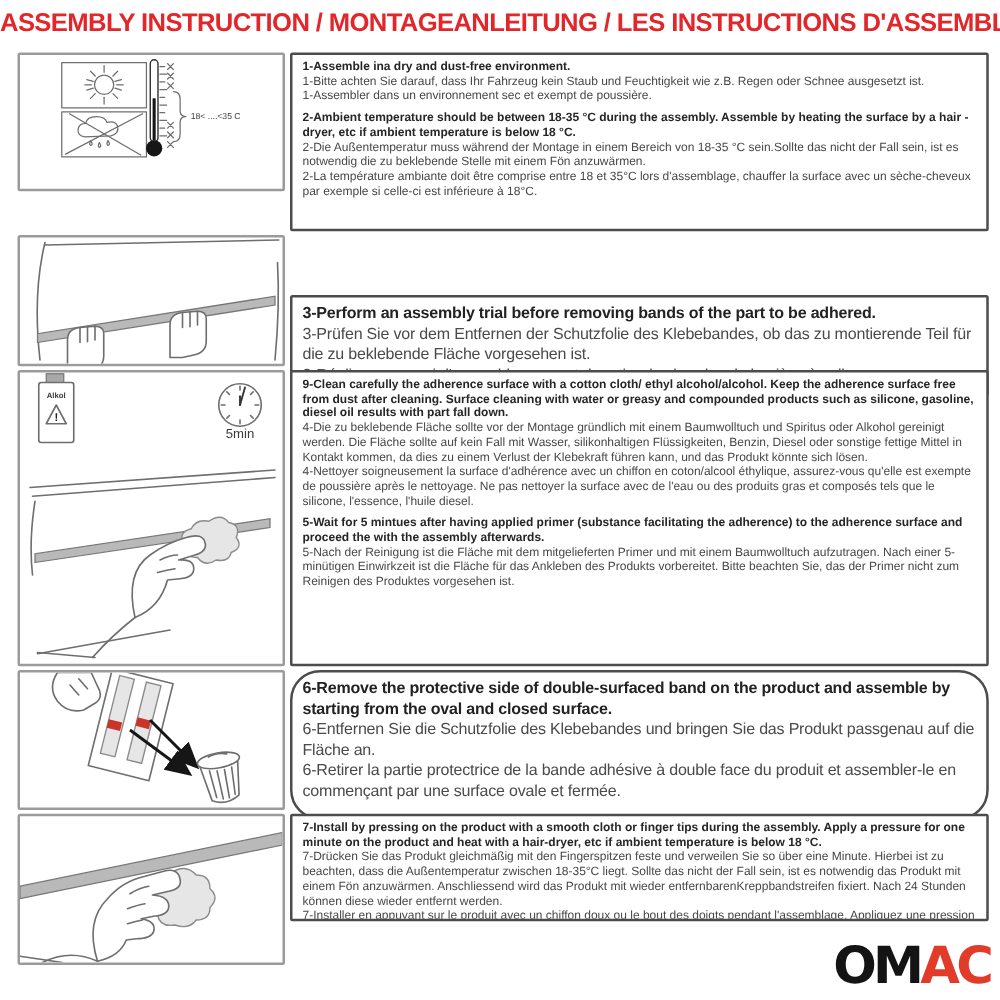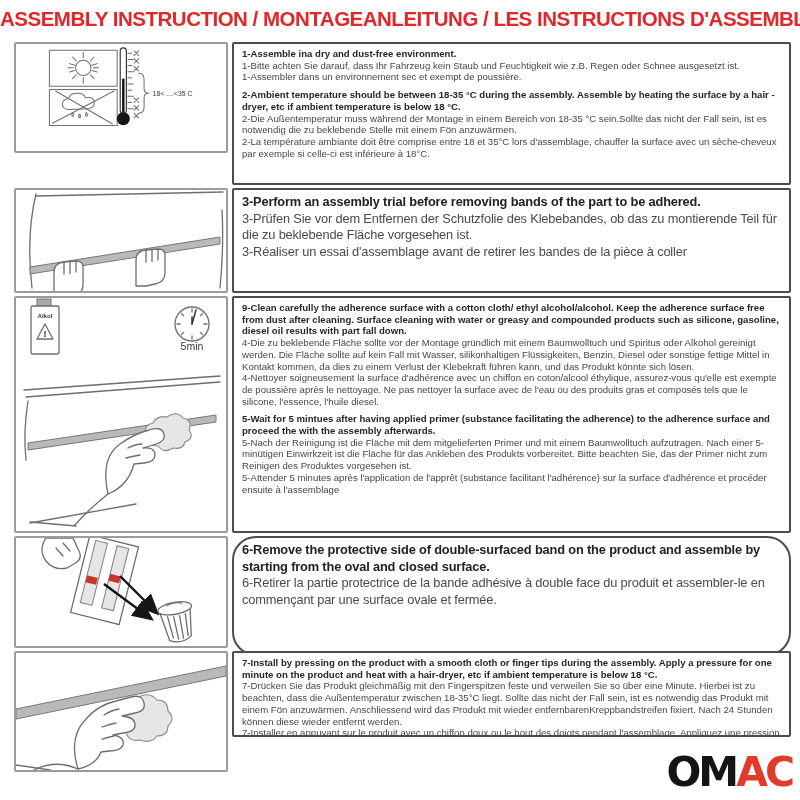--- a/index.html
+++ b/index.html
@@ -124,21 +124,21 @@
           </g>
         </defs>
         <path class="ln" d="M16,98 Q10,45 20,4"></path>
         <path class="ln" d="M20,6 L207,2"></path>
         <path class="ln" d="M204,98 Q208,55 206,20"></path>
         <path class="gray" d="M14,84 L204,54 L204,47 L14,77 Z"></path>
         <use href="#hold-hand" x="48" y="78"></use>
         <use href="#hold-hand" x="130" y="66"></use>
       </svg>
     </div>
-    <div class="cell right" style="height:105px;">
+    <div class="cell right" style="height:81px;margin-top:48px;">
       <div class="step">
         <p class="en">3-Perform an assembly trial before removing bands of the part to be adhered.</p>
         <p>3-Prüfen Sie vor dem Entfernen der Schutzfolie des Klebebandes, ob das zu montierende Teil für die zu beklebende Fläche vorgesehen ist.</p>
         <p>3-Réaliser un essai d'assemblage avant de retirer les bandes de la pièce à coller</p>
       </div>
     </div>
   </div>
 
   <div class="row" style="top:296px;height:237px;">
     <div class="cell left" style="height:237px;">
@@ -181,21 +181,20 @@
     </div>
     <div class="cell right" style="height:237px;">
       <div class="step">
         <p class="en">9-Clean carefully the adherence surface with a cotton cloth/ ethyl alcohol/alcohol. Keep the adherence surface free from dust after cleaning. Surface cleaning with water or greasy and compounded products such as silicone, gasoline, diesel oil results with part fall down.</p>
         <p>4-Die zu beklebende Fläche sollte vor der Montage gründlich mit einem Baumwolltuch und Spiritus oder Alkohol gereinigt werden. Die Fläche sollte auf kein Fall mit Wasser, silikonhaltigen Flüssigkeiten, Benzin, Diesel oder sonstige fettige Mittel in Kontakt kommen, da dies zu einem Verlust der Klebekraft führen kann, und das Produkt könnte sich lösen.</p>
         <p>4-Nettoyer soigneusement la surface d'adhérence avec un chiffon en coton/alcool éthylique, assurez-vous qu'elle est exempte de poussière après le nettoyage. Ne pas nettoyer la surface avec de l'eau ou des produits gras et composés tels que le silicone, l'essence, l'huile diesel.</p>
       </div>
       <div class="step">
         <p class="en">5-Wait for 5 mintues after having applied primer (substance facilitating the adherence) to the adherence surface and proceed the with the assembly afterwards.</p>
         <p>5-Nach der Reinigung ist die Fläche mit dem mitgelieferten Primer und mit einem Baumwolltuch aufzutragen. Nach einer 5-minütigen Einwirkzeit ist die Fläche für das Ankleben des Produkts vorbereitet. Bitte beachten Sie, das der Primer nicht zum Reinigen des Produktes vorgesehen ist.</p>
-        <p>5-Attender 5 minutes après l'application de l'apprêt (substance facilitant l'adhérence) sur la surface d'adhérence et procéder ensuite à l'assemblage</p>
       </div>
     </div>
   </div>
 
   <div class="row big" style="top:536px;height:112px;">
     <div class="cell left" style="height:112px;">
       <svg viewBox="0 0 210 108">
         <defs>
           <marker id="ah" markerWidth="9" markerHeight="8" refX="7" refY="4" orient="auto">
             <polygon points="0,0 9,4 0,8" fill="#161616"></polygon>
@@ -225,20 +224,21 @@
               <line x1="171" y1="77" x2="170" y2="99"></line>
           </g>
           <ellipse cx="161.5" cy="70" rx="17" ry="6" class="fw" stroke-width="1.3"></ellipse>
           <path class="ln" d="M154,66 q7,-3 15,0"></path>
         </g>
       </svg>
     </div>
     <div class="cell right" style="height:120px;border-radius:24px;">
       <div class="step">
         <p class="en">6-Remove the protective side of double-surfaced band on the product and assemble by starting from the oval and closed surface.</p>
+        <p>6-Entfernen Sie die Schutzfolie des Klebebandes und bringen Sie das Produkt passgenau auf die Fläche an.</p>
         <p>6-Retirer la partie protectrice de la bande adhésive à double face du produit et assembler-le en commençant par une surface ovale et fermée.</p>
       </div>
     </div>
   </div>
 
   <div class="row" style="top:651px;height:121px;">
     <div class="cell left" style="height:121px;">
       <svg viewBox="0 0 210 117">
         <path class="gray" d="M0,66 L210,23 L210,13 L0,56 Z"></path>
         <path class="lgray" d="M120,46 q12,-9 21,1 q11,0 11,11 q8,7 0,15 q0,10 -11,10 q-6,8 -17,4 q-12,2 -14,-8 q-10,-5 -6,-15 q-2,-12 16,-18 z"></path>

